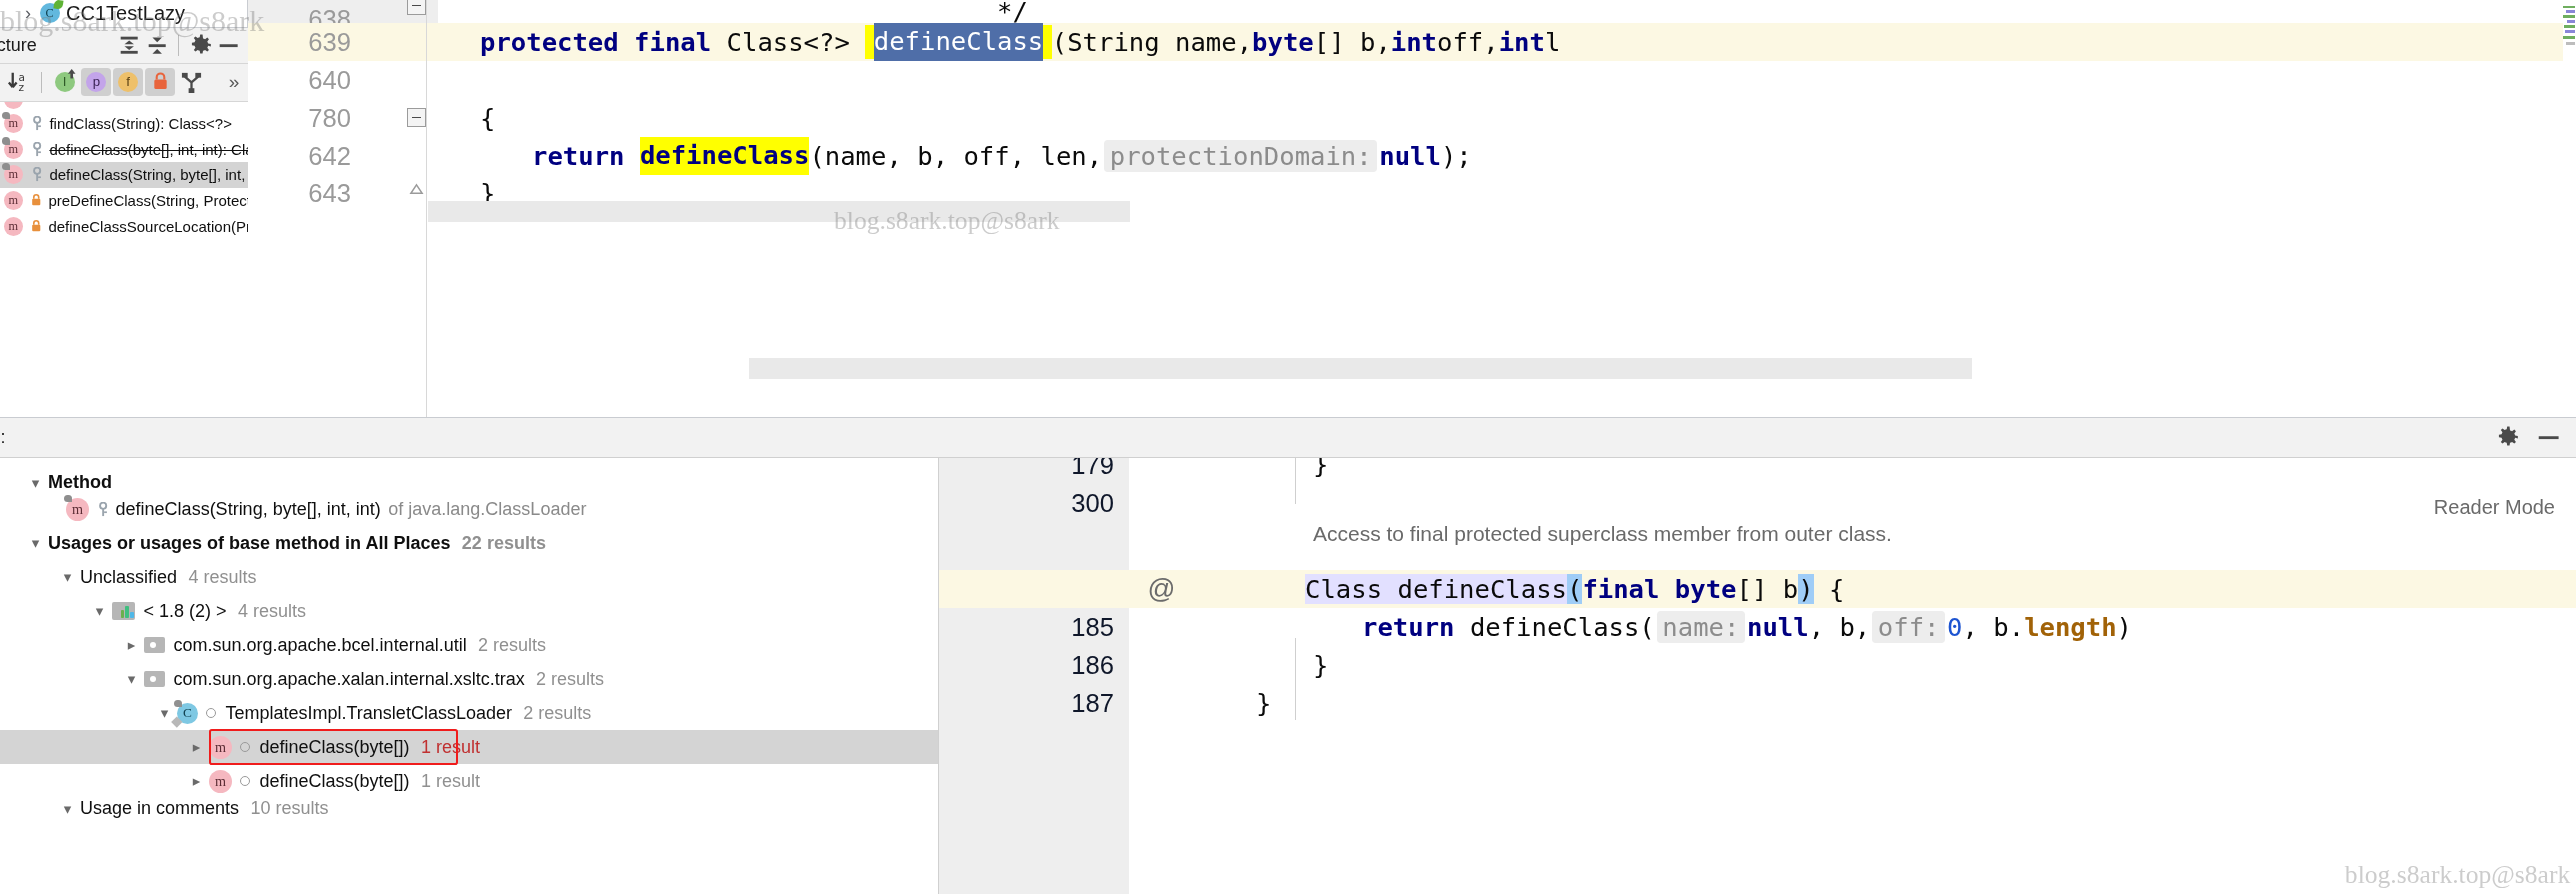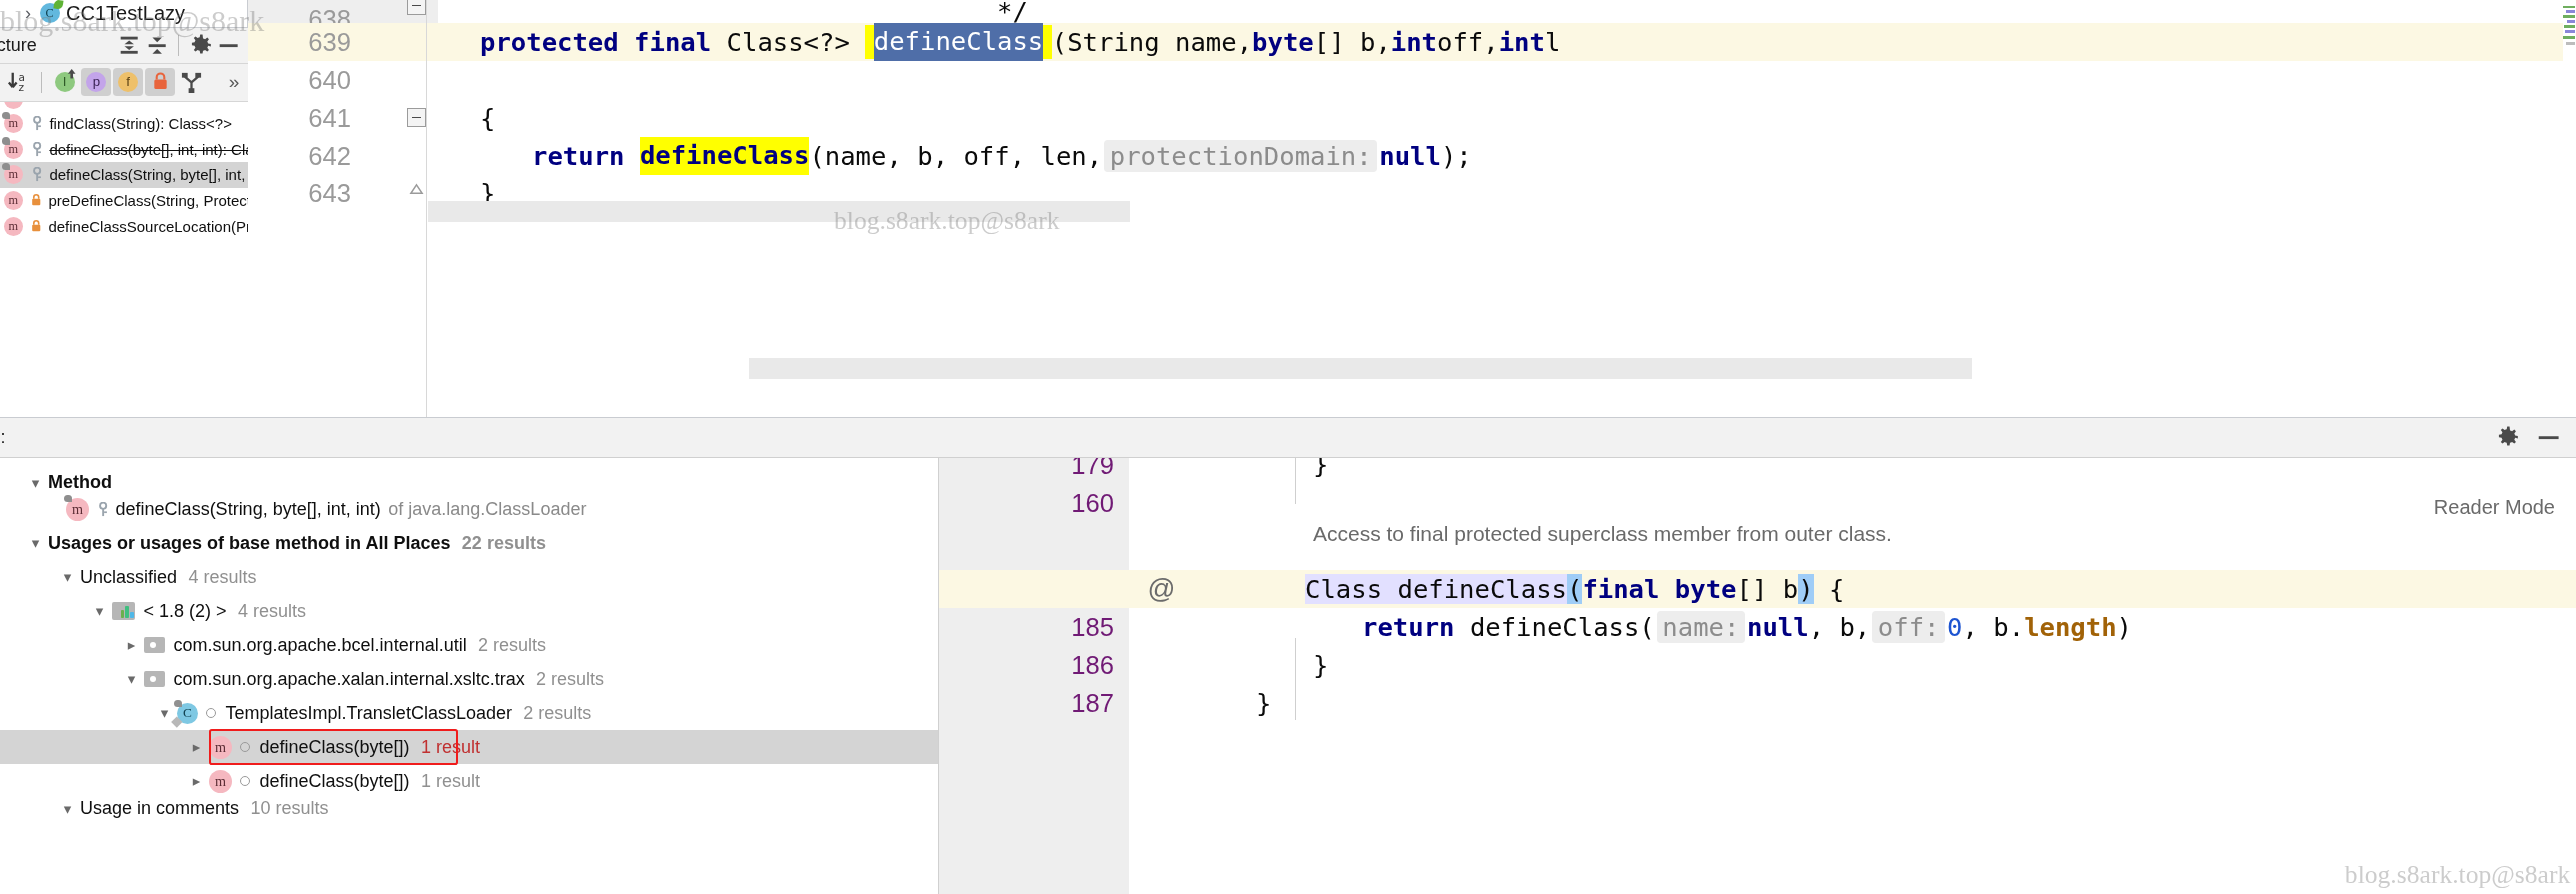--- a/index.html
+++ b/index.html
@@ -226,21 +226,21 @@
 
   
   #usage-preview {
     position: absolute; left: 939px; top: 40px; width: 1637px; height: 437px;
     background: #ffffff; overflow: hidden;
   }
   #pv-gutter { position: absolute; left: 0; top: 0; width: 284px; height: 437px; background: #eeeeee; }
   .pv-g {
     position: absolute; left: 0; width: 190px; height: 38px;
     display: flex; align-items: center; justify-content: flex-end;
-    padding-right: 15px; color: #701a75; font-size: 25.6px;
+    padding-right: 15px; color: #0f172a; font-size: 25.6px;
   }
   .pv-g.hl { background: #fcf8e3; }
   .pv-ann {
     position: absolute; left: 194px; width: 57px; height: 38px;
     display: flex; align-items: center; justify-content: center;
     color: #6b6b6b; font-size: 27.5px;
   }
   .pv-line {
     position: absolute; left: 284px; height: 38px; display: flex; align-items: center;
     font-size: 25.6px; white-space: nowrap;
@@ -412,21 +412,21 @@
       </div>
     </div>
   </div>
 
   <div class="abs" id="editor-top">
 
     <div id="gutter-top">
       <div class="g-line shade" style="top:0px;">638</div>
       <div class="g-line hl" style="top:23px;">639</div>
       <div class="g-line" style="top:61px;">640</div>
-      <div class="g-line" style="top:99px;">641</div>
+      <div class="g-line" style="top:99px;">780</div>
       <div class="g-line" style="top:137px;">642</div>
       <div class="g-line" style="top:174px;">643</div>
 
       <span class="fold" style="left:159px; top:-3.8px;"></span>
       <span class="fold" style="left:159px; top:108px;"></span>
       <span class="fold tri" style="left:159px; top:180px;">
         <svg width="17" height="15" viewBox="0 0 18 16">
             <path d="M9 3 l6 9 h-12 z" fill="none" stroke="#9b9b9b" stroke-width="1.6"></path>
           </svg>
       </span>
@@ -605,21 +605,21 @@
         <span class="twisty">▾</span>
         <span>Usage in comments</span>
         <span class="u-count">10 results</span>
       </div>
     </div>
 
     <div id="usage-preview">
 
       <div id="pv-gutter">
         <div class="pv-g" style="top:-11.4px;">179</div>
-        <div class="pv-g" style="top:26.5px;">160</div>
+        <div class="pv-g" style="top:26.5px;">300</div>
         <div class="pv-g hl" style="top:112px;">184</div>
         <div class="pv-g" style="top:150px;">185</div>
         <div class="pv-g" style="top:188px;">186</div>
         <div class="pv-g" style="top:226px;">187</div>
       </div>
 
       <div class="abs" style="left:190px; top:0; width:1448px; height:437px; background:#ffffff;"></div>
 
       <div class="abs" style="left:0px; top:112px; width:190px; height:38px; background:#fcf8e3;"></div>
       <div class="abs" style="left:190px; top:112px; width:1448px; height:38px; background:#fcf8e3;"></div>

